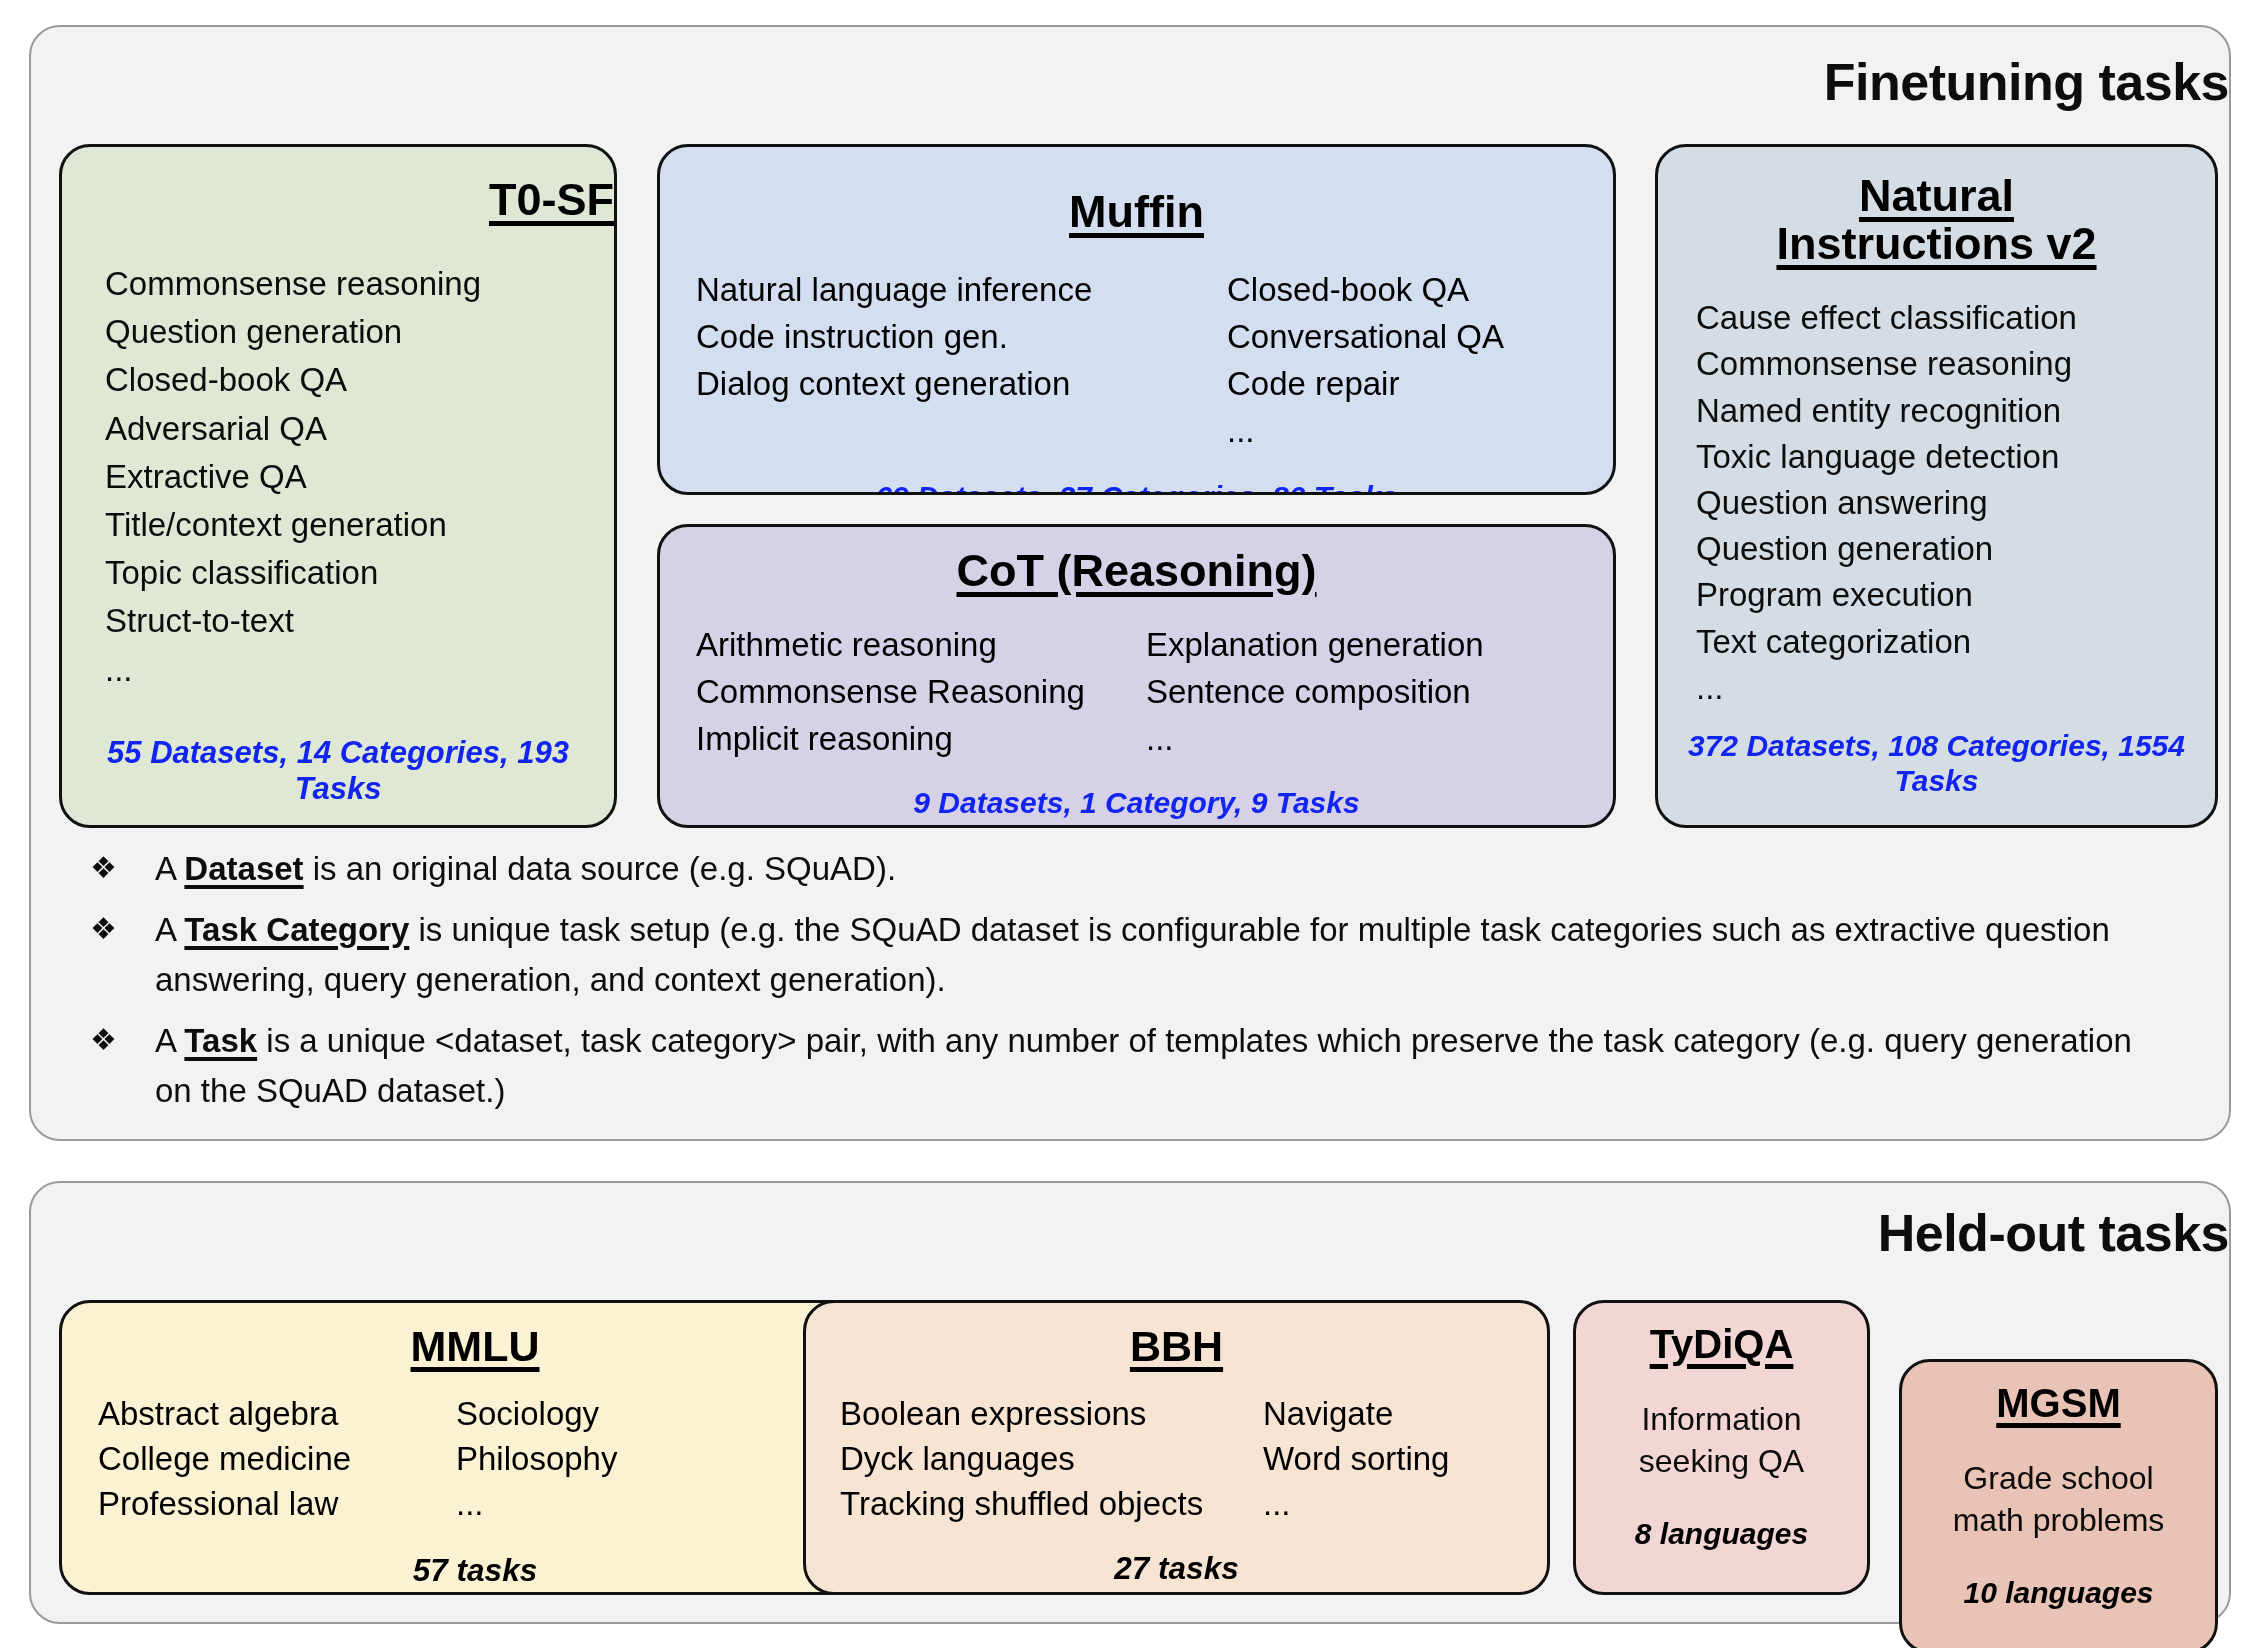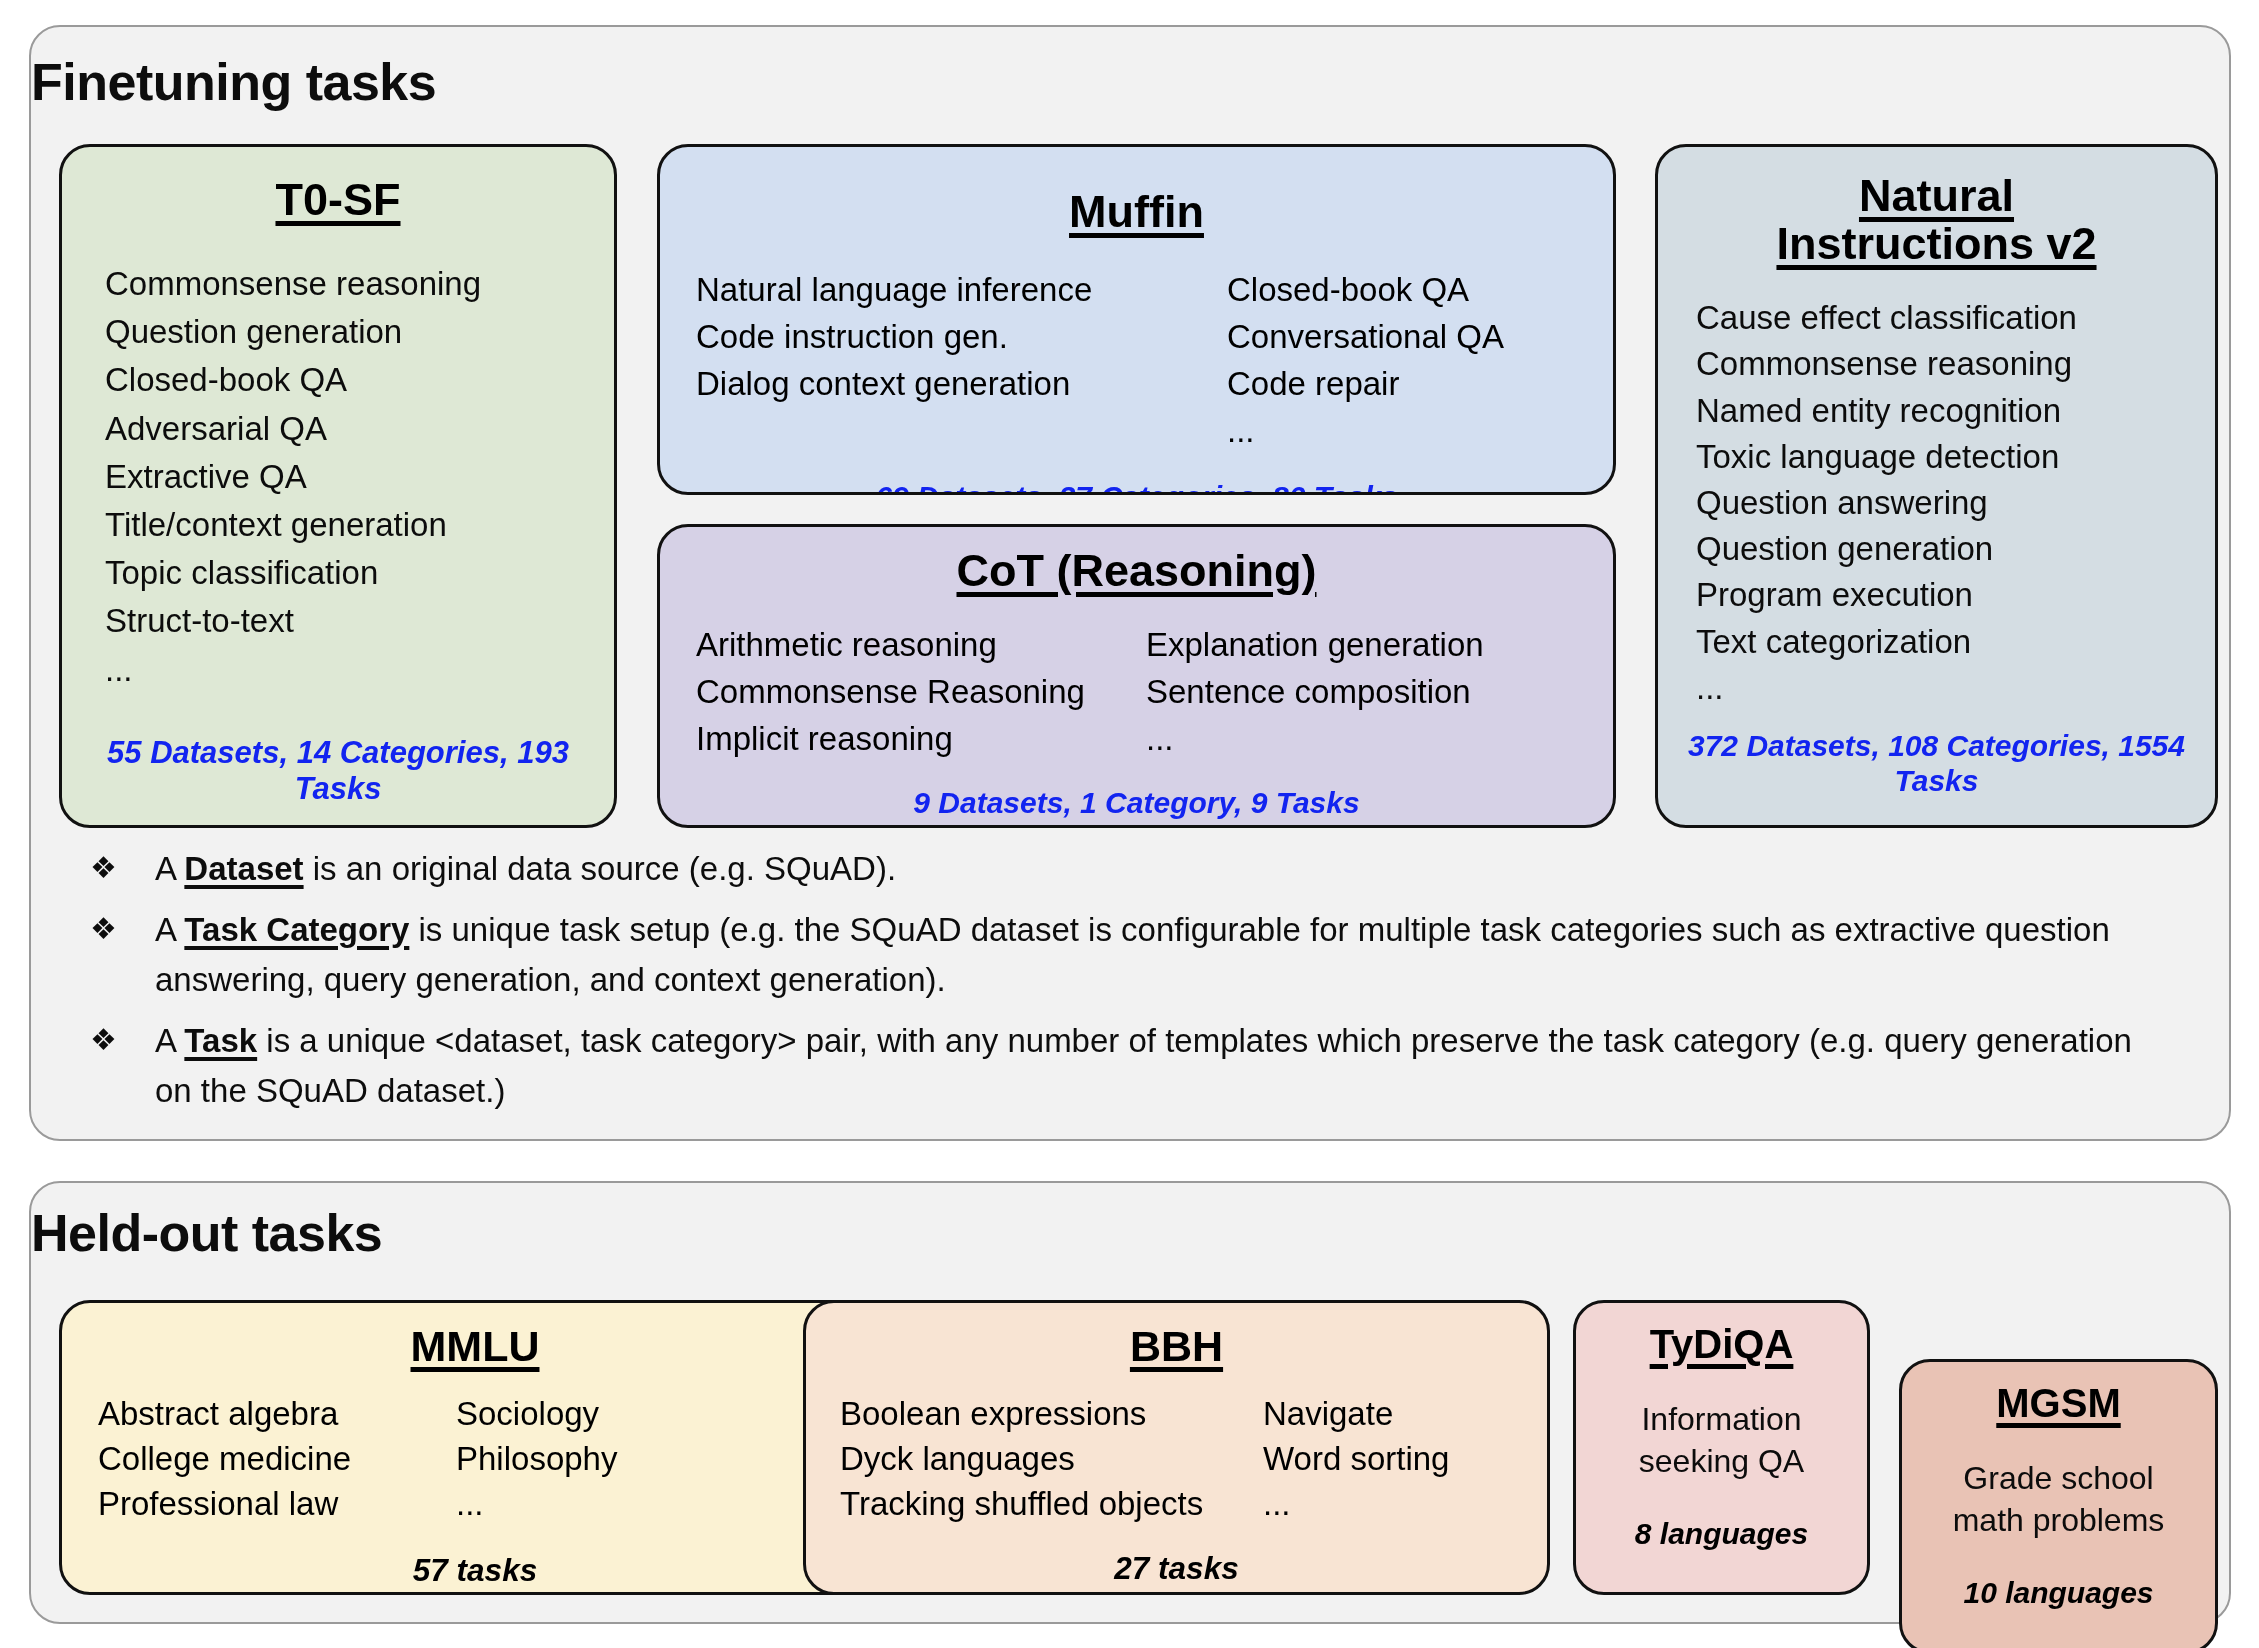--- a/index.html
+++ b/index.html
@@ -16,21 +16,21 @@
     position:absolute;
     background:#f2f2f2;
     border:2.7px solid #9a9a9a;
     border-radius:31px;
     box-sizing:border-box;
   }
   #panel-finetuning{left:29px;top:25px;width:2202px;height:1116px;}
   #panel-heldout{left:29px;top:1181px;width:2202px;height:443px;}
 
   .panel-title{
-    text-align:left;
+    text-align:right;
     font-size:52px;
     font-weight:bold;
     color:#0d0d0d;
     letter-spacing:-0.5px;
   }
   #panel-finetuning .panel-title{margin-top:25px;}
   #panel-heldout .panel-title{margin-top:20px;}
 
   
   .card{
@@ -62,21 +62,21 @@
   }
   .stats-dark{
     color:#000;
     font-weight:bold;
     font-style:italic;
     text-align:center;
   }
 
   
   #card-t0sf{left:59px;top:144px;width:558px;height:684px;background:#dee8d5;}
-  #card-t0sf .card-title{font-size:45px;margin-top:29px;}
+  #card-t0sf .card-title{font-size:45px;margin-top:29px;text-align:right;}
   #card-t0sf .items{margin:36px 0 0 43px;font-size:33px;line-height:1.46;}
   #card-t0sf .stats{font-size:31px;margin-top:41px;padding:0 27px;}
 
   
   #card-muffin{left:657px;top:144px;width:959px;height:351px;background:#d3dff1;}
   #card-muffin .card-title{font-size:45px;margin-top:41px;}
   #card-muffin .cols{display:flex;margin:31px 0 0 36px;font-size:33px;line-height:1.42;}
   #card-muffin .col-a{width:531px;}
   #card-muffin .stats{font-size:30px;margin-top:25px;}
 

